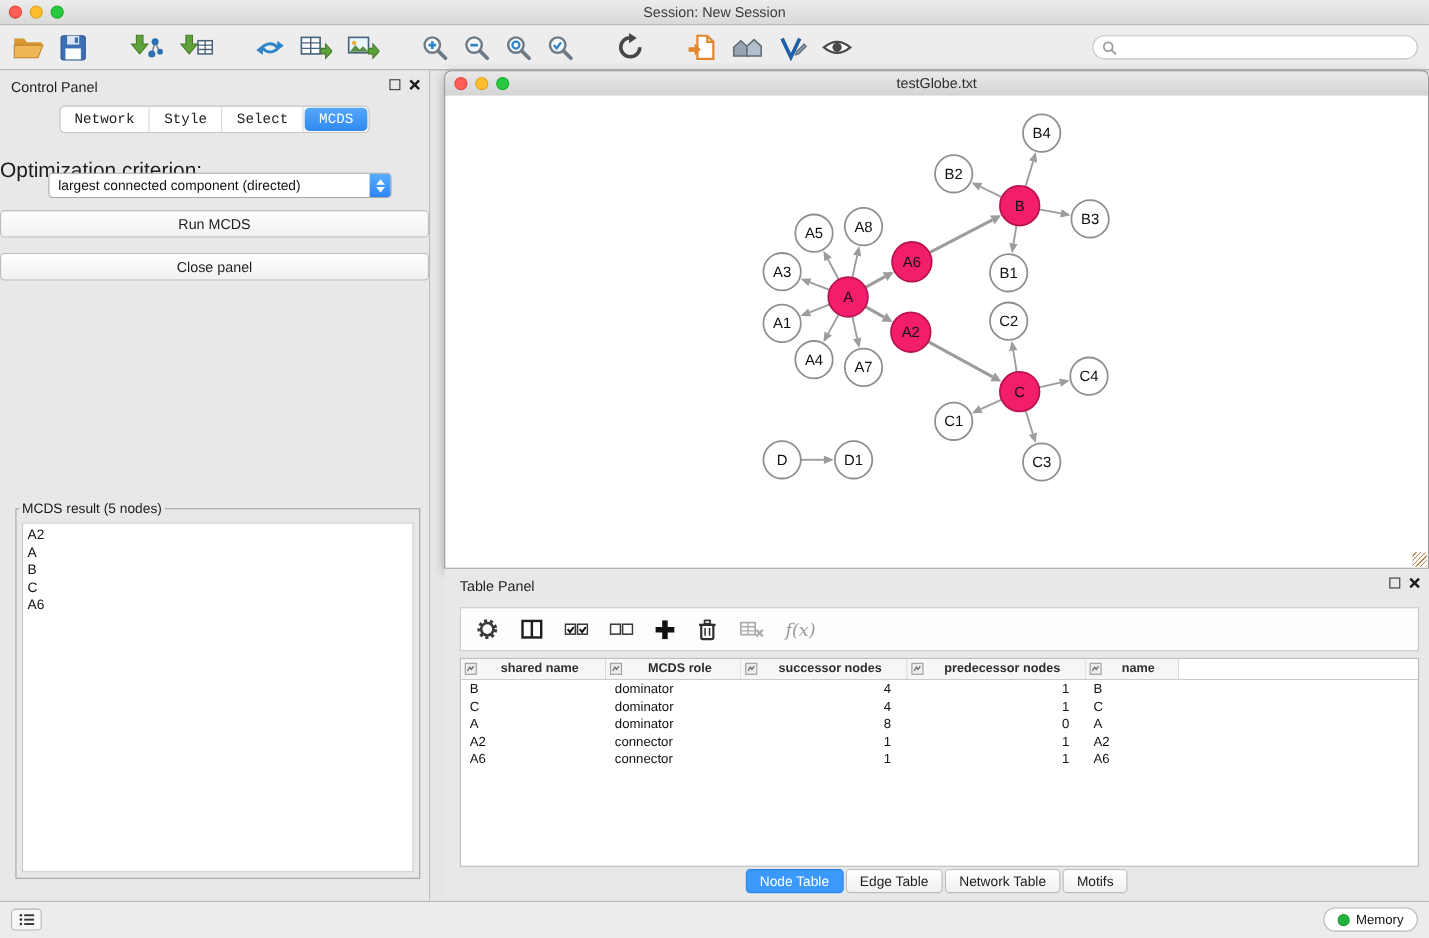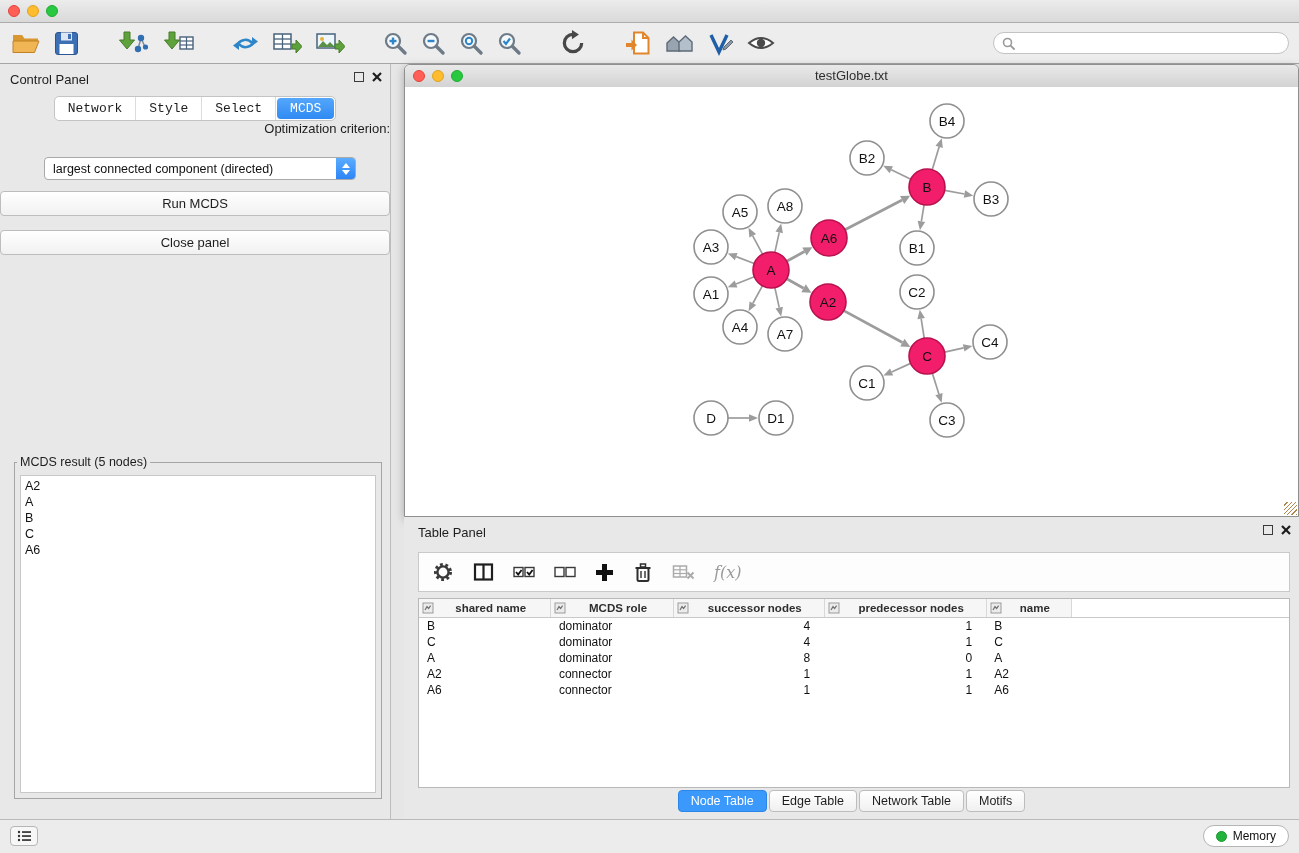--- a/index.html
+++ b/index.html
@@ -34,21 +34,21 @@
   .panel-header{position:relative;height:28px;}
   .panel-title{position:absolute;left:10px;top:8px;font-size:13px;color:#1e1e1e;}
   .panel-icons{position:absolute;right:8px;top:8px;display:flex;gap:8px;align-items:center;}
   .cp-tabs{display:flex;justify-content:center;margin-top:4px;}
   .seg{display:inline-flex;background:#fff;border:1px solid #c4c4c4;border-radius:5px;padding:0;}
   .seg button{background:transparent;border:none;font-size:13px;color:#1d1d1d;padding:4px 13px;
     border-right:1px solid #dcdcdc;font-family:Liberation Mono, monospace;cursor:default;}
   .seg button:last-child{border-right:none;}
   .seg button.active{background:linear-gradient(#55a7fb,#2f8af2);color:#fff;border-radius:4px;
     margin:1px;padding:3px 13px;border-right:none;}
-  .opt-label{text-align:right;font-size:13px;color:#1d1d1d;}
+  .opt-label{text-align:left;font-size:19px;color:#1d1d1d;margin-top:24px;}
   .dropdown{position:absolute;left:44px;top:93px;width:312px;height:23px;background:#fff;
     border:1px solid #a9a9a9;border-radius:4px;display:flex;align-items:center;box-sizing:border-box;gap:48px;}
   .dropdown .dd-text{flex:1;font-size:12.5px;color:#111;padding-left:8px;white-space:nowrap;overflow:hidden;}
   .dd-stepper{width:19px;align-self:stretch;background:linear-gradient(#5aacff,#2d85f7);
     border-radius:0 3px 3px 0;display:flex;flex-direction:column;align-items:center;justify-content:center;gap:2px;}
   .tri-up{width:0;height:0;border-left:4px solid transparent;border-right:4px solid transparent;
     border-bottom:5px solid #fff;}
   .tri-down{width:0;height:0;border-left:4px solid transparent;border-right:4px solid transparent;
     border-top:5px solid #fff;}
   .btn-row{position:absolute;left:0;top:127px;width:100%;display:flex;justify-content:center;gap:14px;flex-direction:column;}
@@ -108,20 +108,21 @@
 <body>
 
 <div class="app">
 
   <div class="titlebar">
     <div class="lights">
       <span class="light red"></span>
       <span class="light yellow"></span>
       <span class="light green"></span>
     </div>
+    <div class="title">Session: New Session</div>
   </div>
 
   <div class="toolbar">
     <button class="tbtn">
       <svg width="30" height="25" viewBox="0 0 30 25">
         <path d="M2 4 h9 l2.5 3.5 H27 v4 H2z" fill="#d9982f"></path>
         <path d="M2 10 h26 l-4.5 11.5 H2z" fill="#f0b554" stroke="#c08327" stroke-width="1"></path>
       </svg>
     </button>
     <button class="tbtn">

